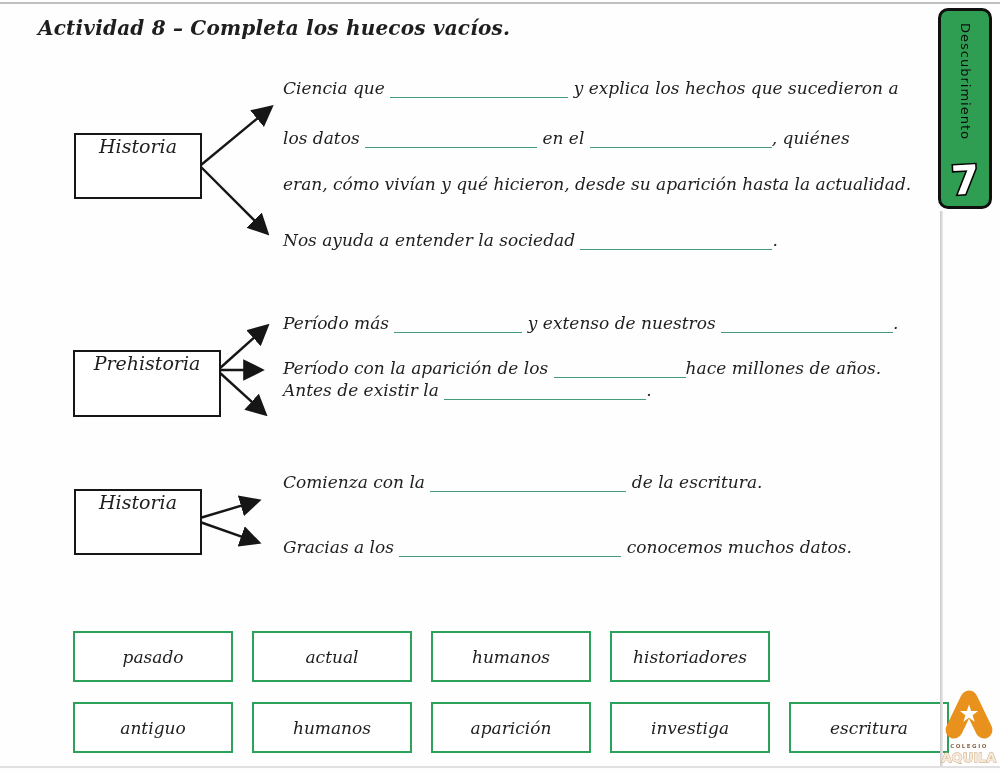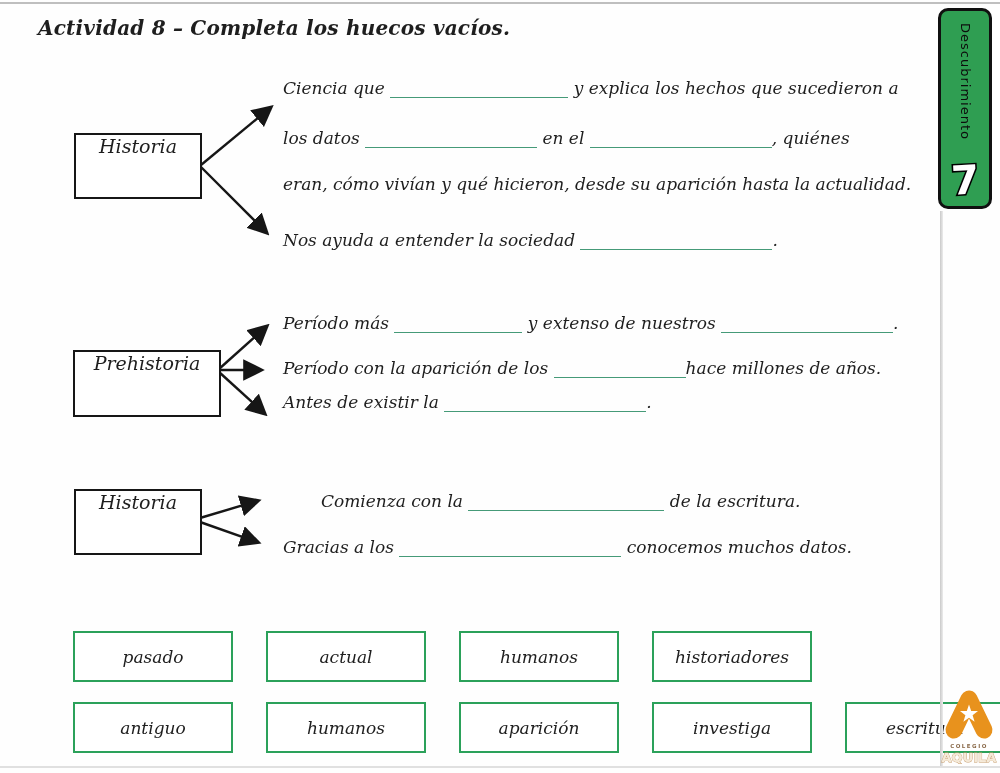--- a/index.html
+++ b/index.html
@@ -20,29 +20,29 @@
   #sec1 .concept-box{left:73px;top:339px;width:144px;height:63px;margin-top:11px;}
   #sec2 .concept-box{left:74px;top:489px;width:124px;height:62px;}
   .fill-line{position:absolute;left:283px;white-space:nowrap;font-style:italic;
              font-size:17px;pointer-events:auto;}
   #sec0 .fill-line:nth-child(1){top:78px;}
   #sec0 .fill-line:nth-child(2){top:128px;}
   #sec0 .fill-line:nth-child(3){top:174px;}
   #sec0 .fill-line:nth-child(4){top:230px;}
   #sec1 .fill-line:nth-child(1){top:313px;}
   #sec1 .fill-line:nth-child(2){top:358px;}
-  #sec1 .fill-line:nth-child(3){top:392px;}
-  #sec2 .fill-line:nth-child(1){top:491px;margin-left:38px;}
+  #sec1 .fill-line:nth-child(3){top:380px;}
+  #sec2 .fill-line:nth-child(1){top:472px;}
   #sec2 .fill-line:nth-child(2){top:537px;}
   .blank{display:inline-block;height:2px;border-bottom:1.8px solid var(--blank-line,#459a78);
          vertical-align:-4px;}
   
   .arrows{position:absolute;left:0;top:0;pointer-events:none;}
   
-  .bank-row{position:absolute;left:73px;display:flex;gap:33px;}
+  .bank-row{position:absolute;left:73px;display:flex;gap:19px;}
   #bank1{top:631px;}
   #bank2{top:702px;}
   .bank-box{width:156px;height:47px;border:2.5px solid var(--bank-border,#2ba15a);
             background:#fff;display:flex;align-items:center;justify-content:center;
             font-style:italic;font-size:17px;cursor:pointer;box-sizing:content-box;}
   
   .side-tab{position:absolute;left:938px;top:8px;width:54px;height:201px;box-sizing:border-box;
             background:var(--tab-green,#2f9e52);border:3px solid #101010;border-radius:10px;
             display:flex;flex-direction:column;align-items:center;}
   .tab-label{writing-mode:vertical-rl;text-orientation:mixed;

